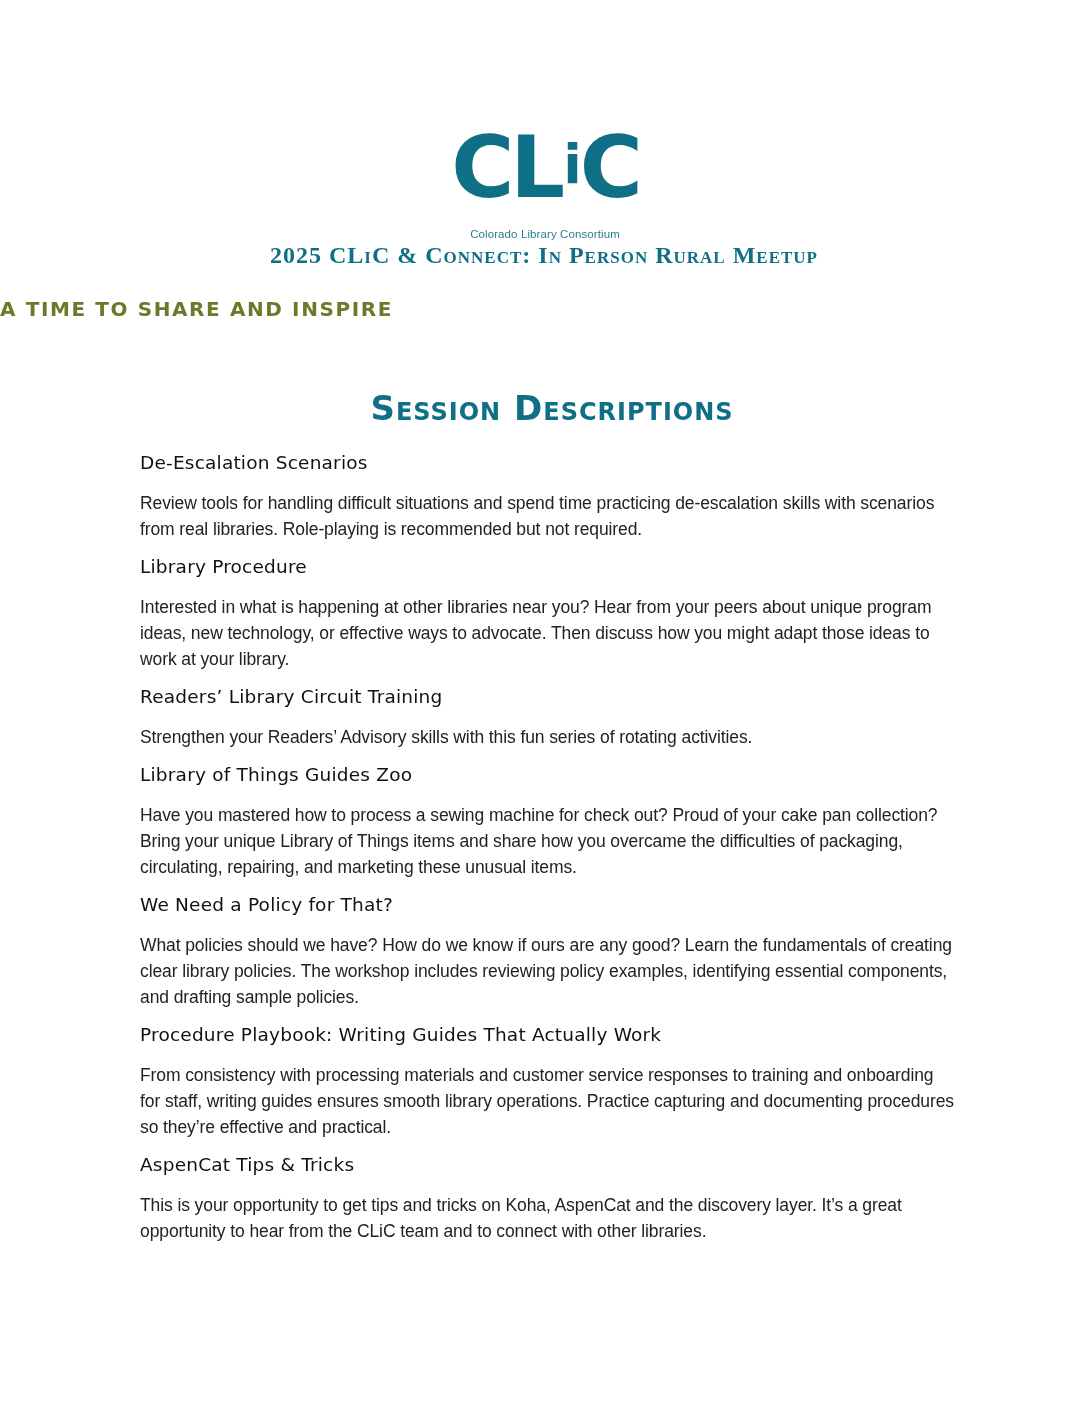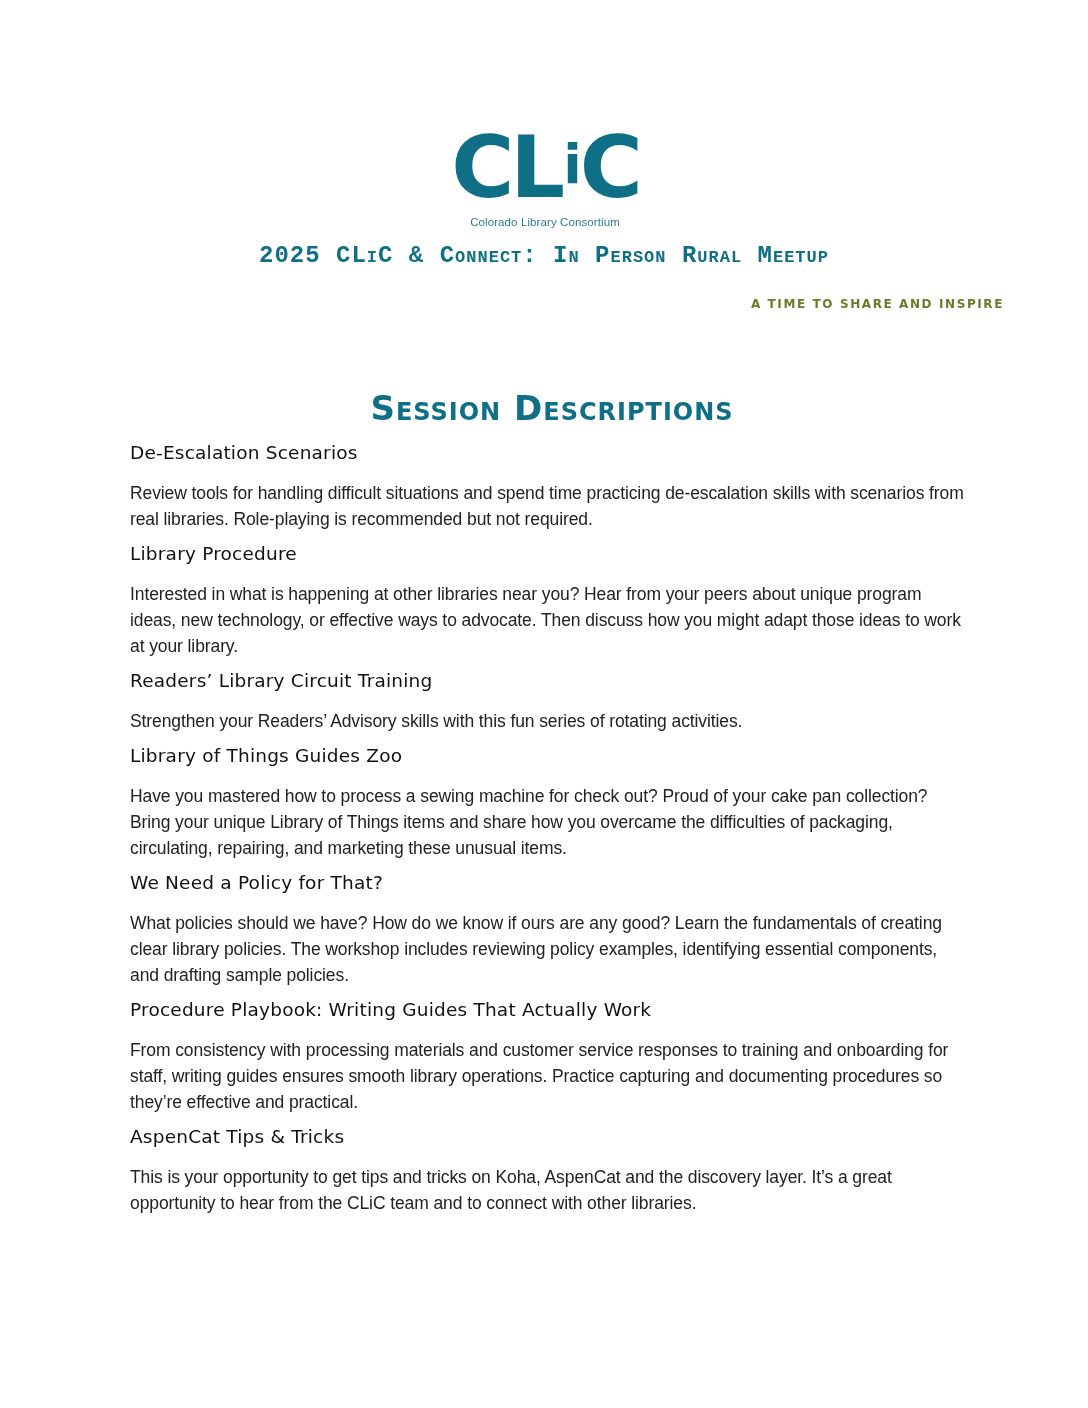--- a/index.html
+++ b/index.html
@@ -8,36 +8,36 @@
     .page { position: absolute; left: 0; top: 0; width: 1088px; height: 1408px; }
 
     
     .logo { position: absolute; left: 455px; top: 128px; width: 180px; text-align: center; }
     .logo-mark { font-family: "DejaVu Sans", sans-serif; font-weight: bold; font-size: 86px;
                  letter-spacing: -4px; color: #0e6f86; line-height: 82px; height: 80px;
                  display: flex; justify-content: center; align-items: flex-end; }
     .logo-mark .small-l { font-size: 86px; }
     .logo-mark .small-i { font-size: 54px; position: relative; top: -2px; margin: 0 2px; }
     .logo-sub { font-family: "Liberation Sans", sans-serif; font-size: 11.5px; color: #2d7c90;
-                letter-spacing: 0.1px; margin-top: 8px; }
+                letter-spacing: 0.1px; margin-top: 20px; }
 
     
     .event-title { position: absolute; left: 0; width: 1088px; top: 242px; text-align: center;
-                   font-family: Liberation Mono, monospace; font-weight: bold; font-size: 24px;
+                   font-family: Liberation Serif, serif; font-weight: bold; font-size: 24px;
                    color: #0e6f86; font-variant: small-caps; letter-spacing: 1px; }
-    .event-subtitle { position: absolute; left: 0; width: 1004px; top: 297px; text-align: right;
-                      font-family: "DejaVu Sans", sans-serif; font-weight: bold; font-size: 12px;
+    .event-subtitle { position: absolute; left: 0; width: 1004px; top: 297px; text-align: left;
+                      font-family: "DejaVu Sans", sans-serif; font-weight: bold; font-size: 20px;
                       color: #6b7a2a; text-transform: uppercase; letter-spacing: 1.6px; }
     .section-title { position: absolute; left: 8px; width: 1088px; top: 388px; text-align: center;
                      font-family: "DejaVu Sans", sans-serif; font-weight: bold; font-size: 34px;
                      color: #0e6f86; font-variant: small-caps; letter-spacing: 1px; }
 
     
     .sessions { position: absolute; left: 128px; top: 438px; width: 840px; }
-    .session { margin: 2px; }
+    .session { margin: 12px; }
     .session-title { font-family: "DejaVu Sans", sans-serif; font-size: 18.5px; color: #111;
                      line-height: 26px; margin: 0 0 14px 0; letter-spacing: 0.2px; }
     .session-desc { font-family: "Liberation Sans", sans-serif; font-size: 17.5px; color: #222;
                     line-height: 26px; margin: 0 0 9px 0; letter-spacing: -0.1px; }
   </style>
 </head>
 <body>
 
 <div class="page">
 

